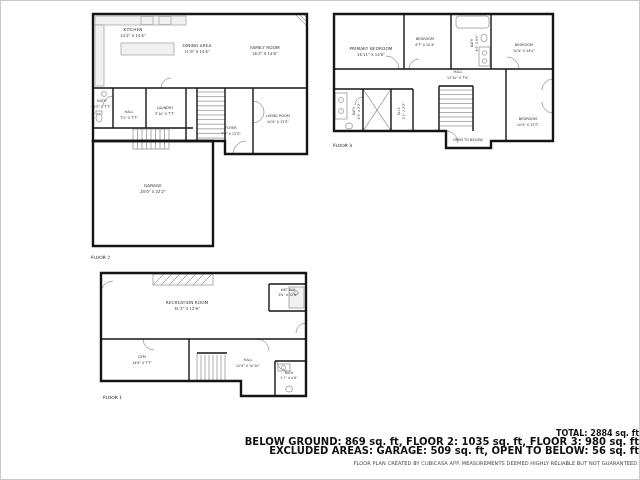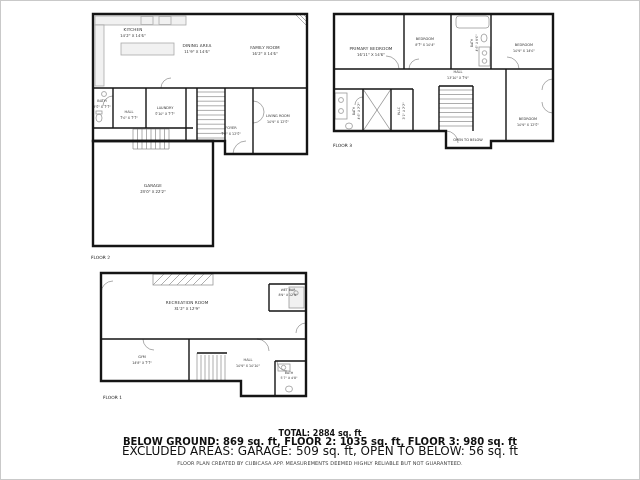--- a/index.html
+++ b/index.html
@@ -9,24 +9,24 @@
     font-family:"DejaVu Sans","Liberation Sans",sans-serif;
   }
   svg{position:absolute;left:0;top:0;}
   svg text{fill:#333;font-family:"DejaVu Sans","Liberation Sans",sans-serif;}
   .room-name{font-size:4.2px;letter-spacing:.1px;}
   .room-dims{font-size:3.9px;}
   .room-name-sm{font-size:3.5px;}
   .room-dims-sm{font-size:3.3px;}
   .room-name-v{font-size:3.2px;}
   .floor-label{font-size:4.4px;fill:#222;}
-  .summary{position:absolute;left:0;right:0;top:428px;text-align:center;color:#111;}
+  .summary{position:absolute;left:0;right:0;top:428px;text-align:right;color:#111;}
   .summary .line-total{font-size:8px;font-weight:bold;line-height:9px;}
   .summary .line-floors{font-size:10px;font-weight:bold;line-height:8.5px;}
-  .summary .line-excluded{font-size:12px;font-weight:normal;line-height:8.5px;}
+  .summary .line-excluded{font-size:10px;font-weight:bold;line-height:8.5px;}
   .summary .line-disclaimer{font-size:5px;font-weight:normal;color:#444;margin-top:5px;letter-spacing:.1px;}
 </style>
 </head>
 <body>
 
 <div class="canvas">
   <svg width="640" height="480" viewBox="0 0 640 480">
 
     <g>
 

